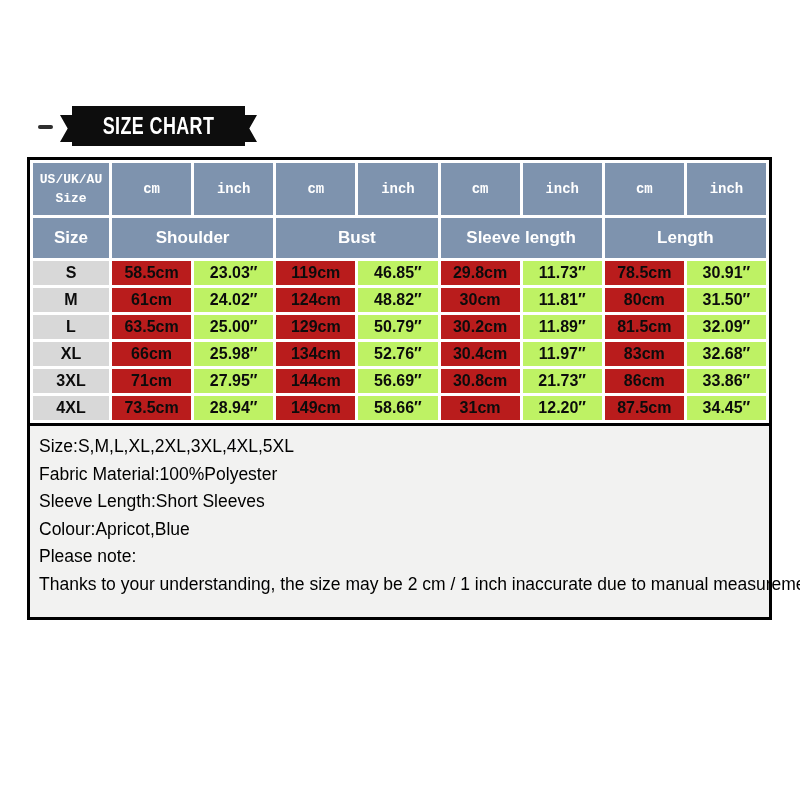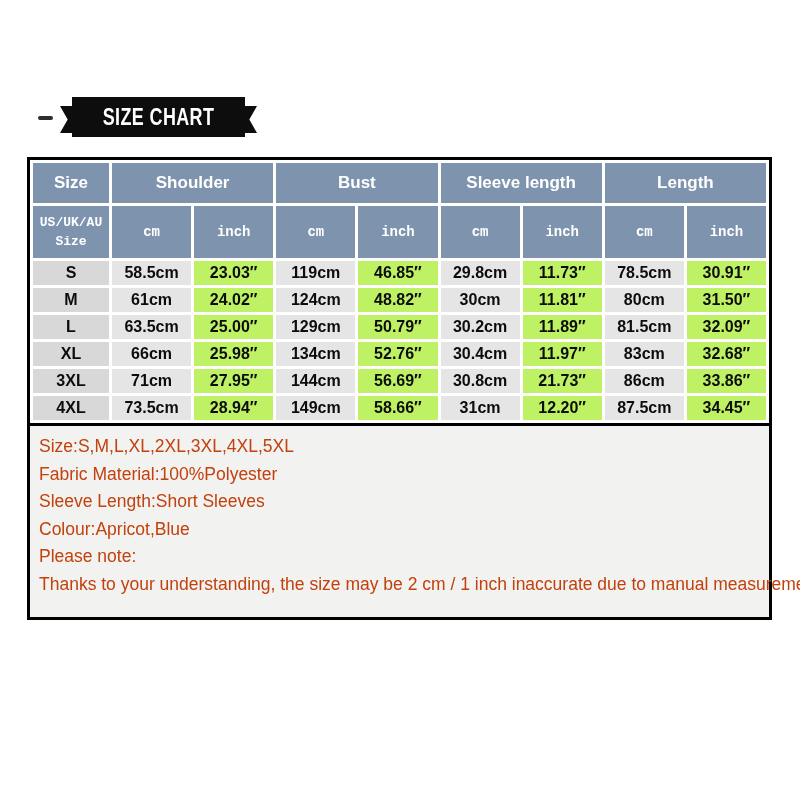--- a/index.html
+++ b/index.html
@@ -1,21 +1,21 @@
 <!DOCTYPE html>
 <html><head>
 <meta charset="utf-8">
 <style>
   html,body{margin:0;padding:0;}
   body{
     width:800px;height:800px;background:#ffffff;position:relative;
     font-family:"Liberation Sans", sans-serif;overflow:hidden;
   }
   
-  .banner-row{position:absolute;top:97px;left:0;width:800px;height:40px;}
+  .banner-row{position:absolute;top:106px;left:0;width:800px;height:40px;}
   .dash{position:absolute;left:38px;top:19px;width:15px;height:4px;background:#2e2e2e;border-radius:2px;}
   .ribbon{position:absolute;left:60px;top:0;width:197px;height:40px;}
   .tail{position:absolute;top:9px;width:24px;height:27px;background:#0d0d0d;}
   .tail.left{left:0;clip-path:polygon(0 0,100% 0,100% 100%,0 100%,32% 50%);}
   .tail.right{right:0;clip-path:polygon(0 0,100% 0,68% 50%,100% 100%,0 100%);}
   .ribbon-body{position:absolute;left:12px;right:12px;top:0;height:40px;background:#0d0d0d;
     display:flex;align-items:center;justify-content:center;}
   .ribbon-title{color:#ffffff;font-weight:bold;font-size:23px;letter-spacing:.5px;
     display:inline-block;transform:scaleX(.78);white-space:nowrap;}
   .rule{position:absolute;left:264px;top:121px;width:319px;height:3px;background:#2e2e2e;}
@@ -23,25 +23,25 @@
   .sheet{position:absolute;left:27px;top:157px;width:745px;box-sizing:border-box;
     border:3px solid #000;background:#ffffff;}
   table.size-table{width:100%;table-layout:fixed;border-collapse:separate;border-spacing:3px;}
   table.size-table th,table.size-table td{text-align:center;vertical-align:middle;padding:0 2px;overflow:hidden;}
   th.group{background:#7e93ae;color:#fff;height:40px;font-size:17px;font-weight:bold;}
   th.sub{background:#7e93ae;color:#fff;height:52px;font-family:"Liberation Mono", monospace;
     font-weight:bold;font-size:14px;}
   th.sub-size{font-size:13px;line-height:19px;}
   td{height:24px;font-size:16px;font-weight:bold;color:#0c0c0c;white-space:nowrap;}
   td.c-size{background:#d8d8d8;}
-  td.c-cm{background:#e5e5e5;}
+  td.c-cm{background:#b91c1c;}
   td.c-inch{background:#bef264;}
   
   .notes{border-top:3px solid #000;background:#f2f2f1;padding:7px 9px 19px 9px;}
-  .note-line{font-size:17.5px;line-height:27.5px;color:#c2410c;white-space:nowrap;}
+  .note-line{font-size:17.5px;line-height:27.5px;color:#000000;white-space:nowrap;}
 </style>
 </head>
 <body>
 
 <div class="banner-row">
   <div class="dash"></div>
   <div class="ribbon">
     <div class="tail left"></div>
     <div class="tail right"></div>
     <div class="ribbon-body">
@@ -59,36 +59,36 @@
         <col>
         <col>
         <col>
         <col>
         <col>
         <col>
         <col>
     </colgroup>
     <thead>
       <tr>
-        <th class="group">Size</th>
-        <th class="group" colspan="2">Shoulder</th>
-        <th class="group" colspan="2">Bust</th>
-        <th class="group" colspan="2">Sleeve length</th>
-        <th class="group" colspan="2">Length</th>
-      </tr>
-      <tr>
         <th class="sub sub-size">US/UK/AU Size</th>
         <th class="sub">cm</th>
         <th class="sub">inch</th>
         <th class="sub">cm</th>
         <th class="sub">inch</th>
         <th class="sub">cm</th>
         <th class="sub">inch</th>
         <th class="sub">cm</th>
         <th class="sub">inch</th>
+      </tr>
+      <tr>
+        <th class="group">Size</th>
+        <th class="group" colspan="2">Shoulder</th>
+        <th class="group" colspan="2">Bust</th>
+        <th class="group" colspan="2">Sleeve length</th>
+        <th class="group" colspan="2">Length</th>
       </tr>
     </thead>
     <tbody>
       <tr>
         <td class="c-size">S</td>
         <td class="c-cm">58.5cm</td>
         <td class="c-inch">23.03″</td>
         <td class="c-cm">119cm</td>
         <td class="c-inch">46.85″</td>
         <td class="c-cm">29.8cm</td>

